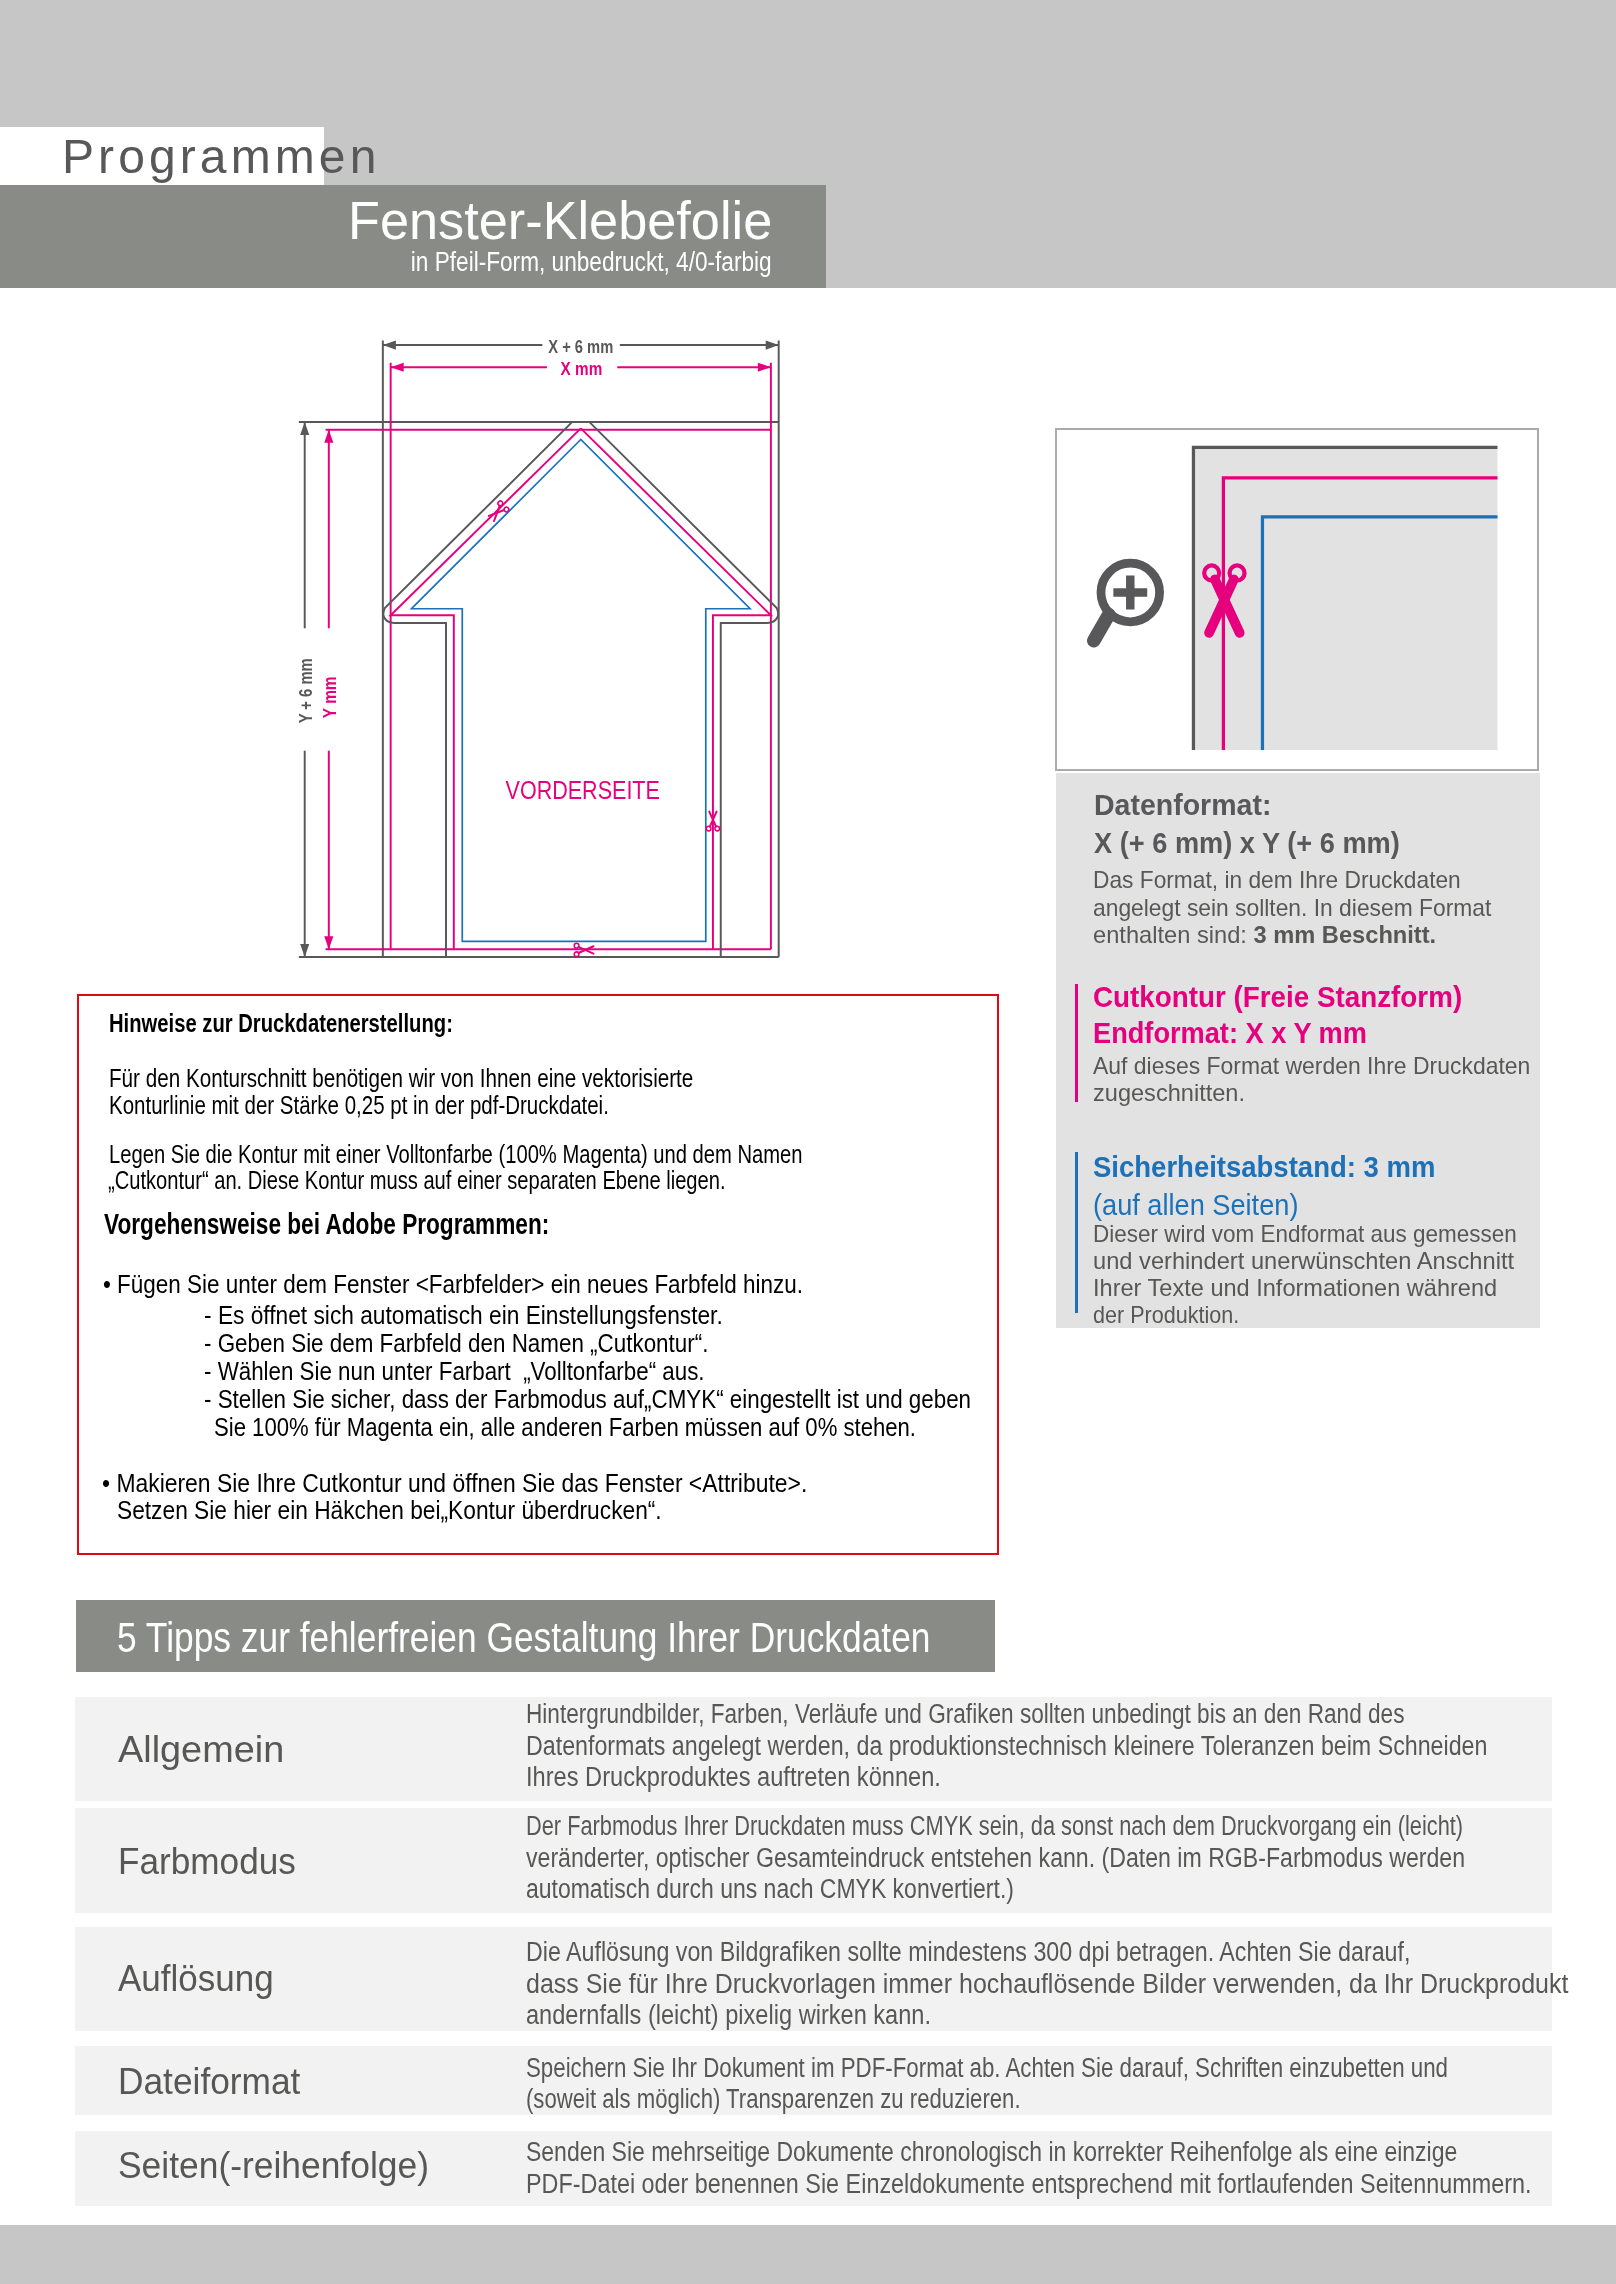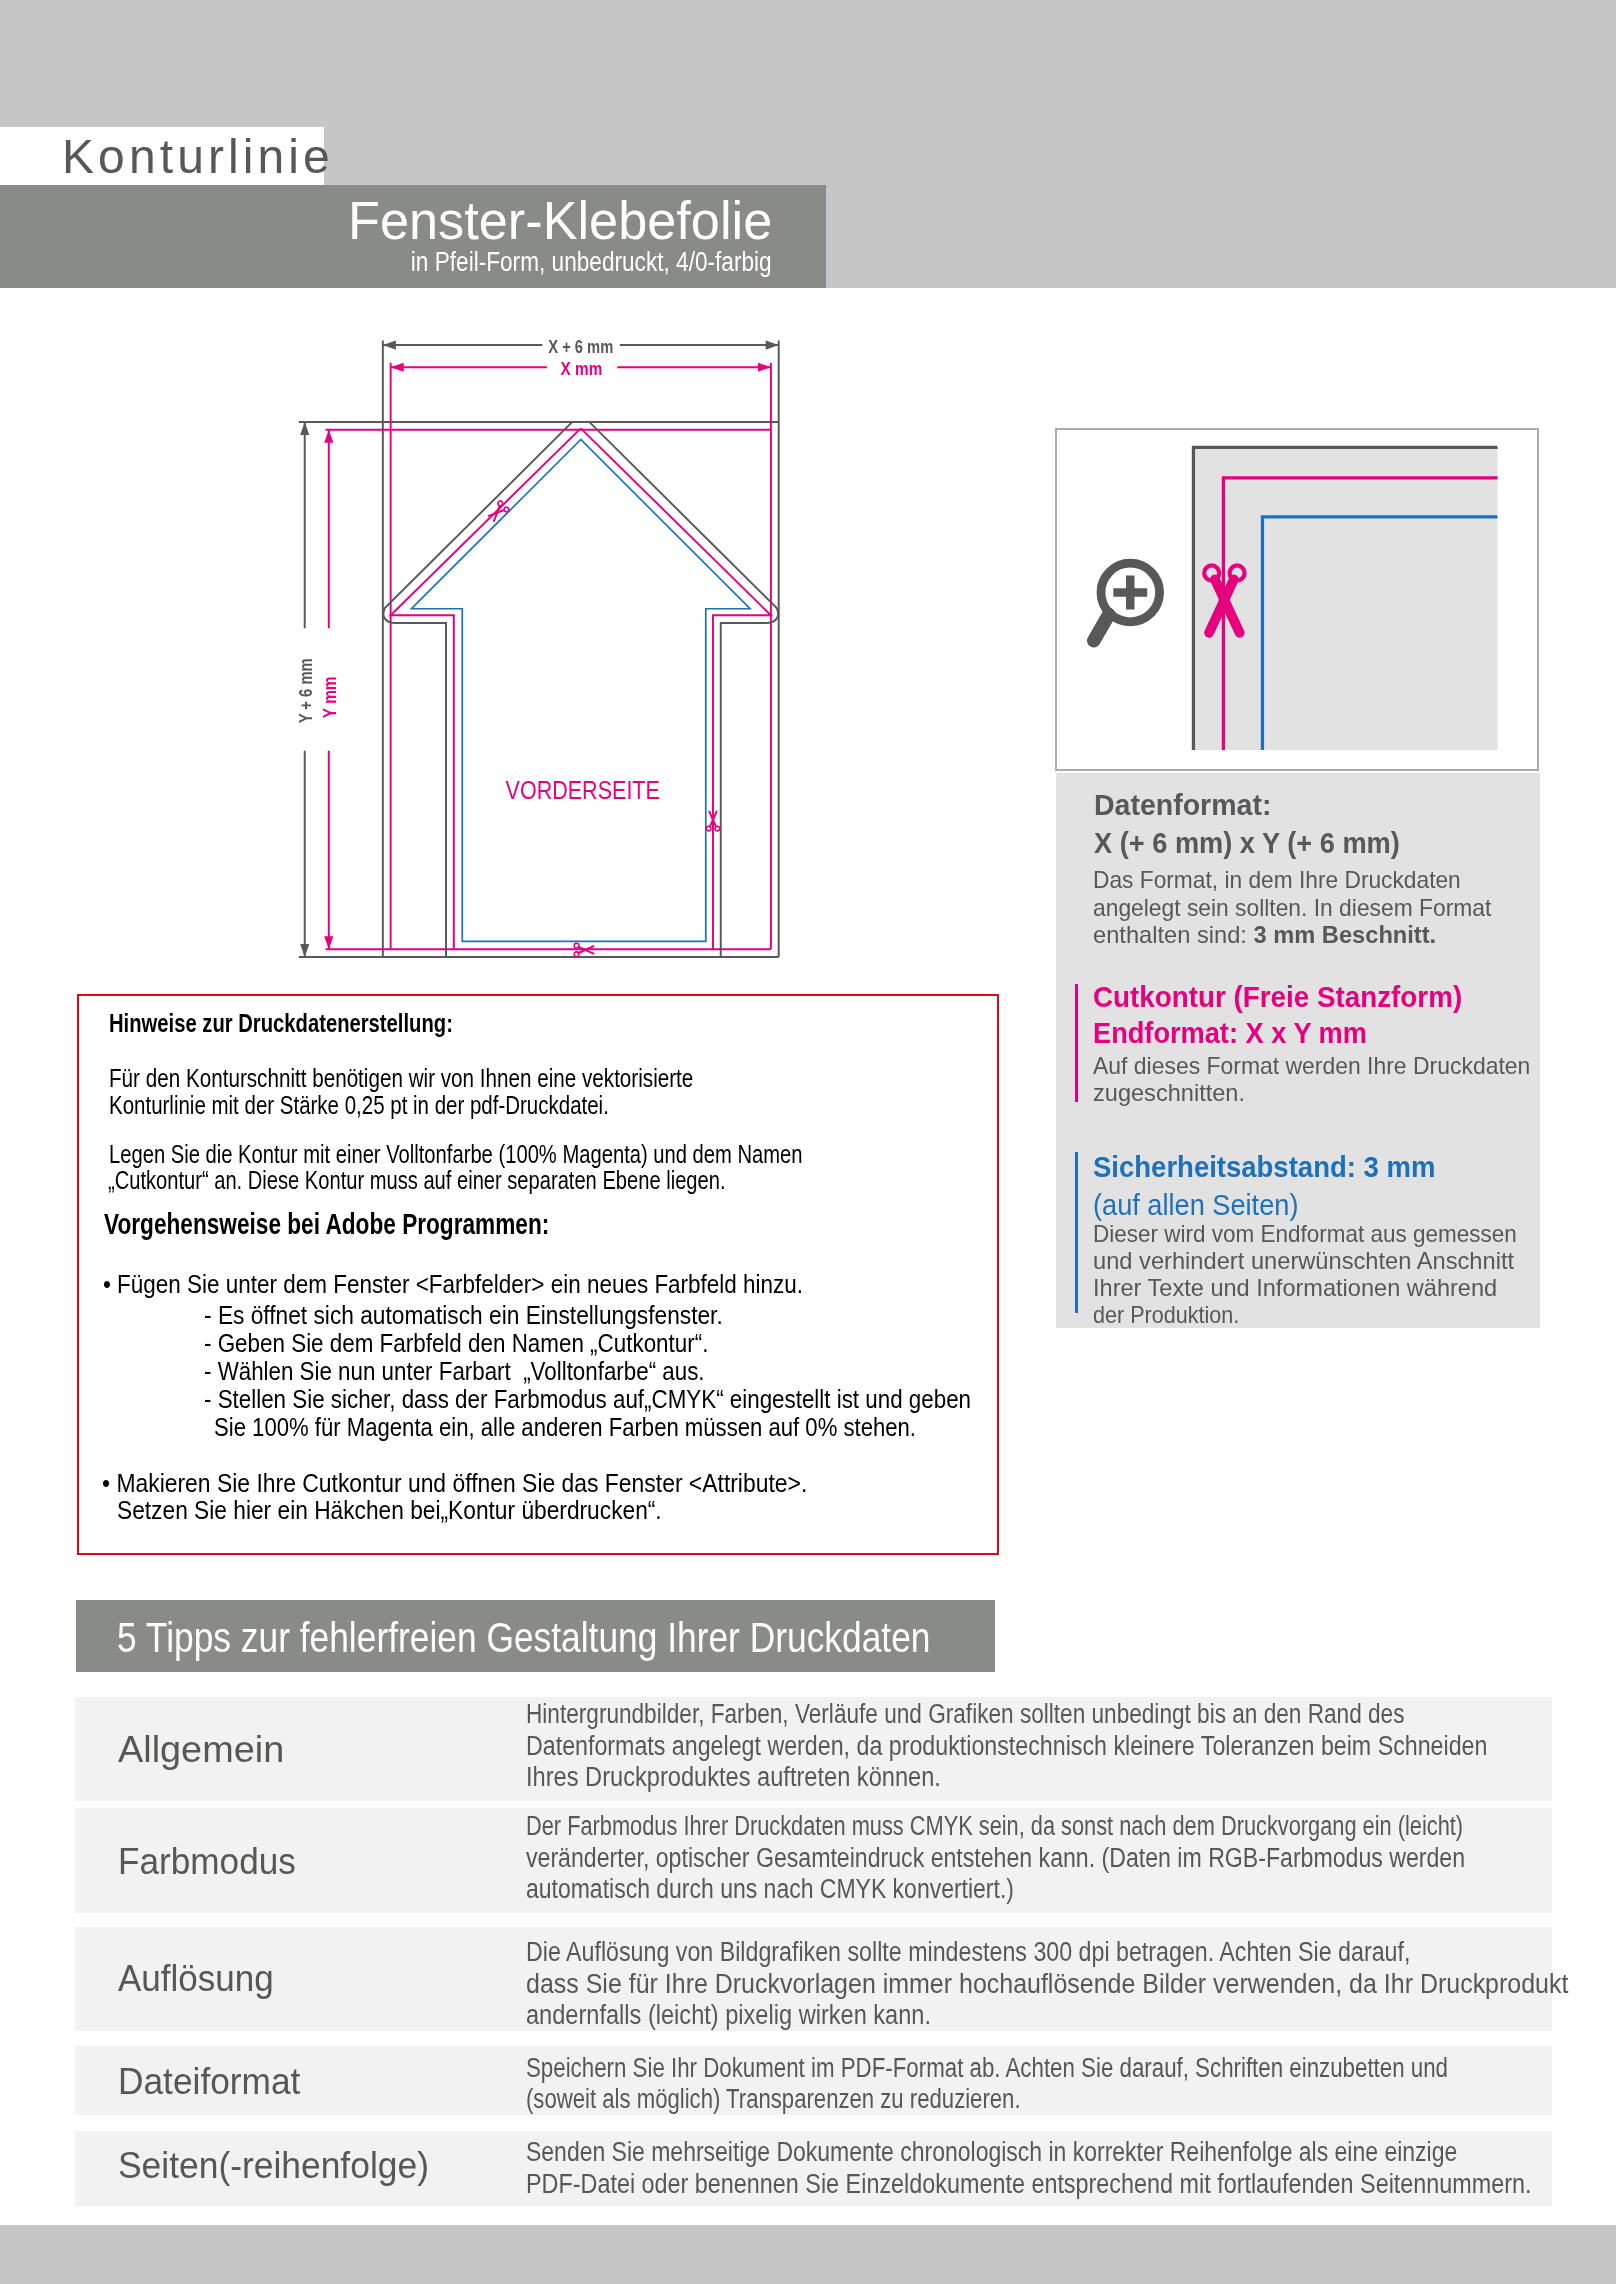--- a/index.html
+++ b/index.html
@@ -8,21 +8,21 @@
   .abs{position:absolute;}
   .ln{position:absolute;white-space:nowrap;line-height:1;}
 </style>
 </head>
 <body>
 
 <div class="abs" style="left:0;top:0;width:1616px;height:288px;background:#c6c6c6;"></div>
 
 <div class="abs" style="left:0;top:127px;width:324px;height:58px;background:#ffffff;"></div>
 
-<div class="ln" style="left:62px;top:133px;font-size:48px;letter-spacing:4.1px;color:#58585a;">Konturlinie</div>
+<div class="ln" style="left:62px;top:133px;font-size:48px;letter-spacing:4.1px;color:#58585a;">Programmen</div>
 
 <div class="abs" style="left:0;top:185px;width:826px;height:103px;background:#898b86;"></div>
 
 <div class="ln" style="right:844px;top:193px;font-size:54px;color:#ffffff;transform:scaleX(0.968);transform-origin:right top;">Fenster-Klebefolie</div>
 
 <div class="ln" style="right:844px;top:249px;font-size:27px;color:#ffffff;transform:scaleX(0.838);transform-origin:right top;">in Pfeil-Form, unbedruckt, 4/0-farbig</div>
 
 <svg class="abs" style="left:0;top:0;" width="1616" height="2284" viewBox="0 0 2482 3508">
   <defs>
     <g id="scis" fill="none" stroke="#e6007e">

